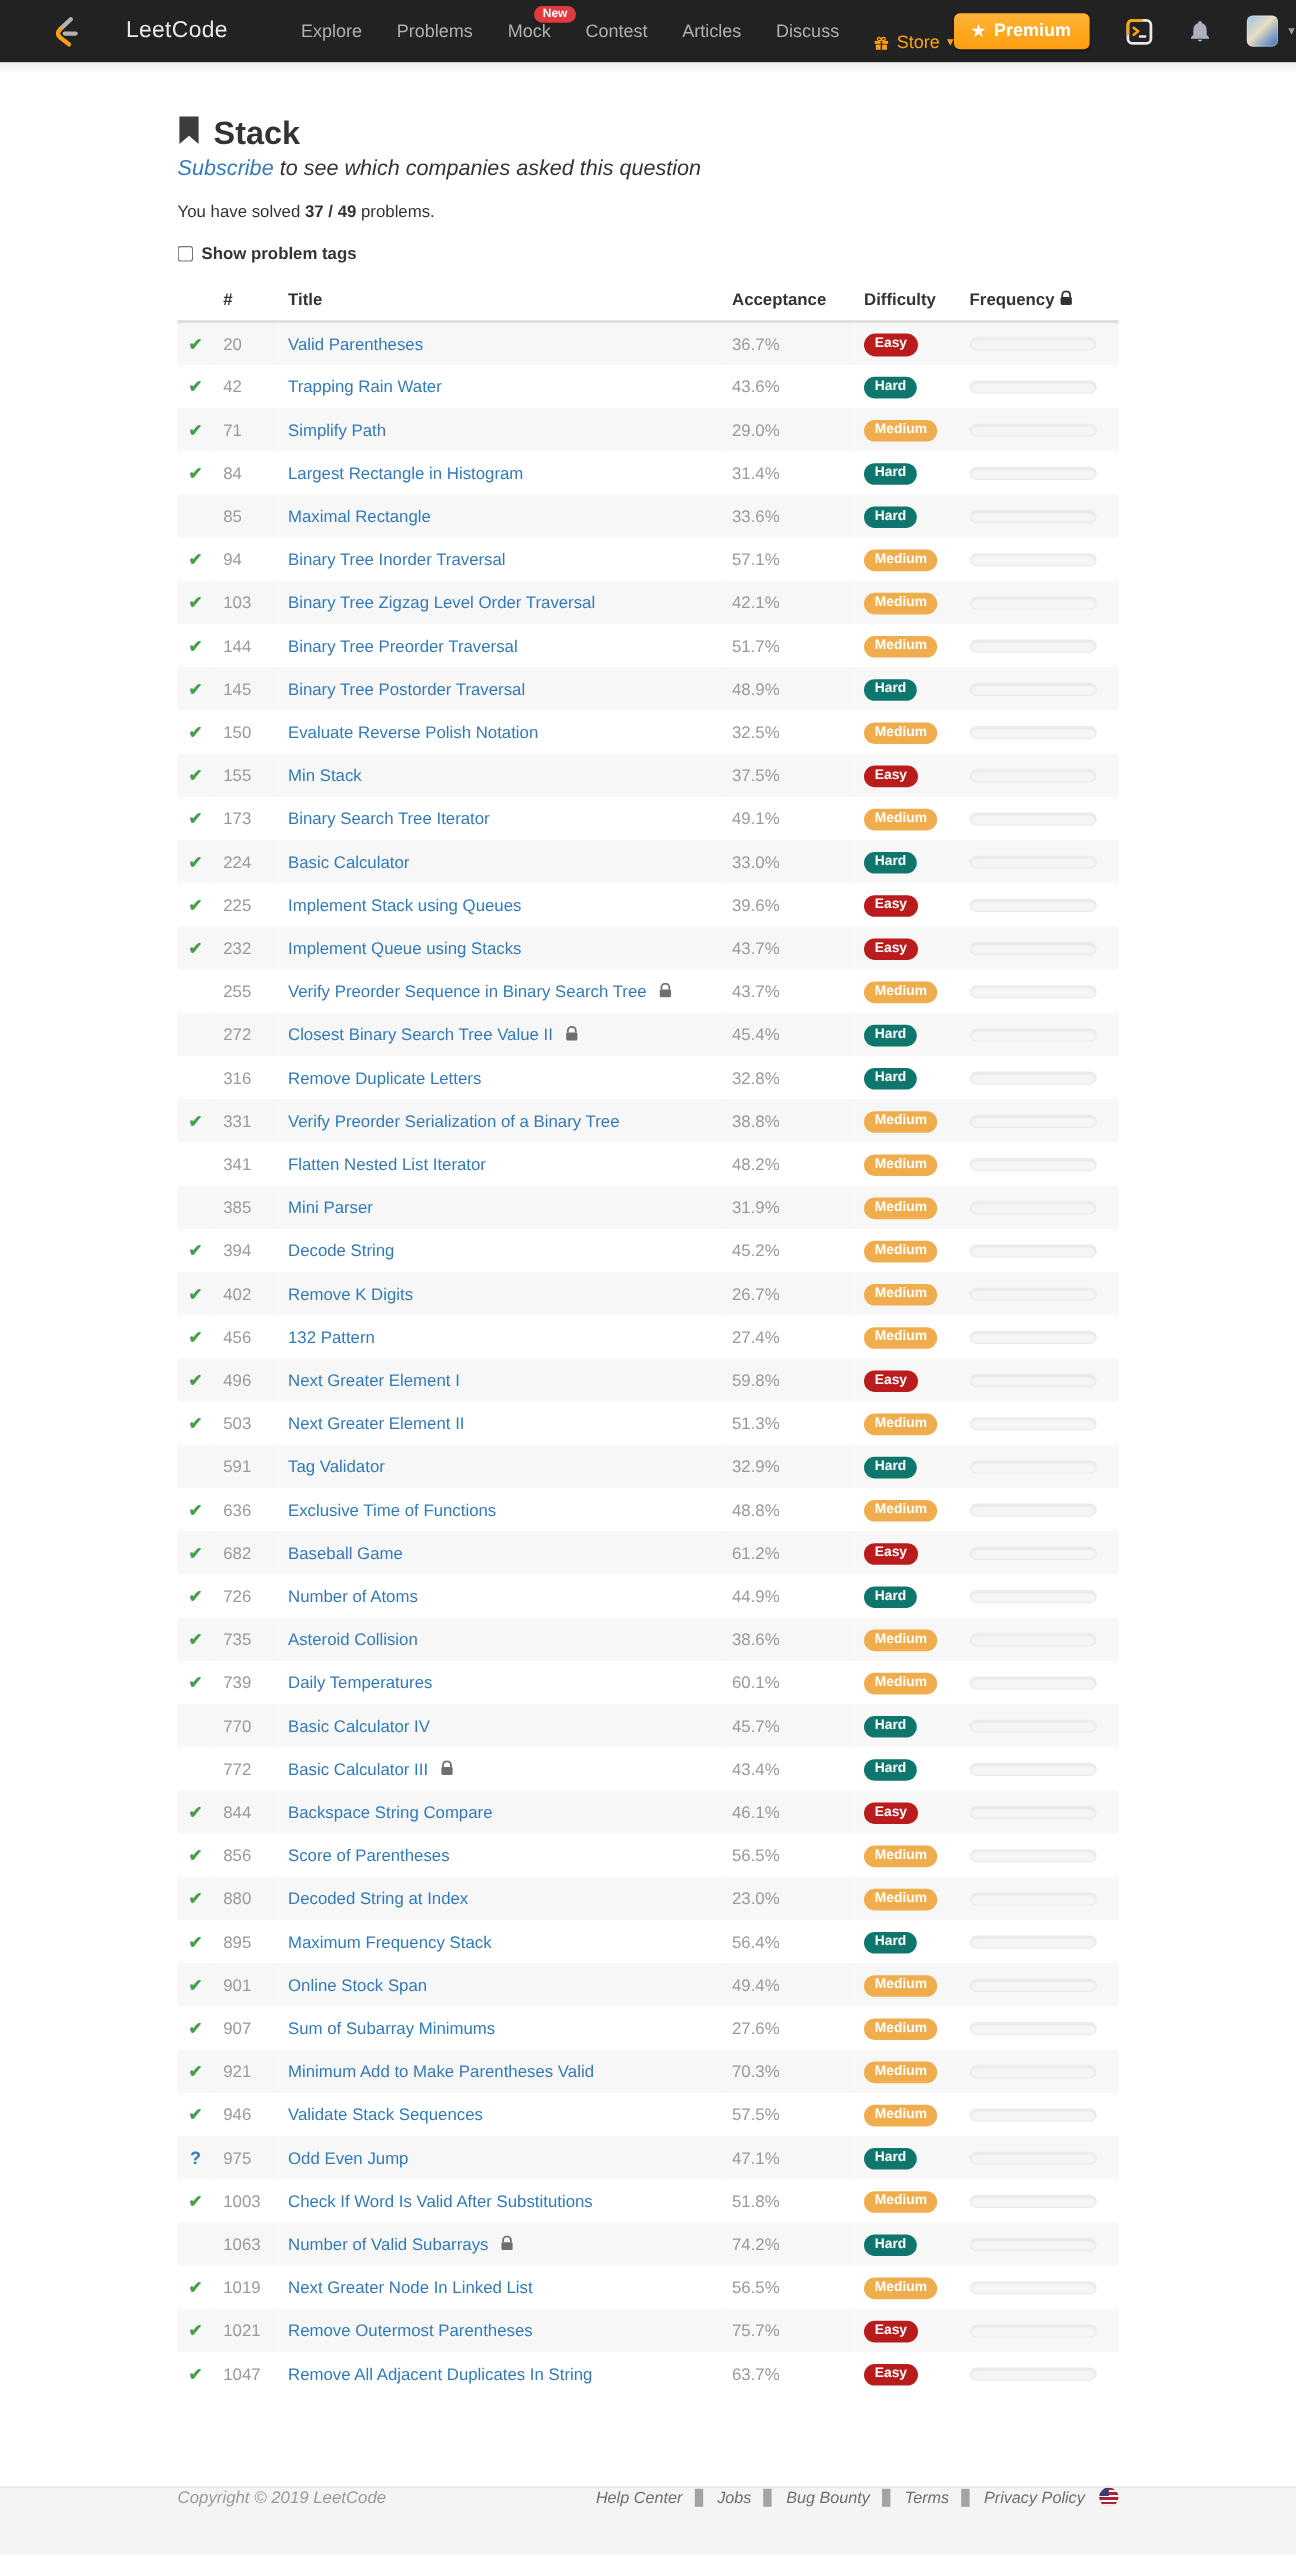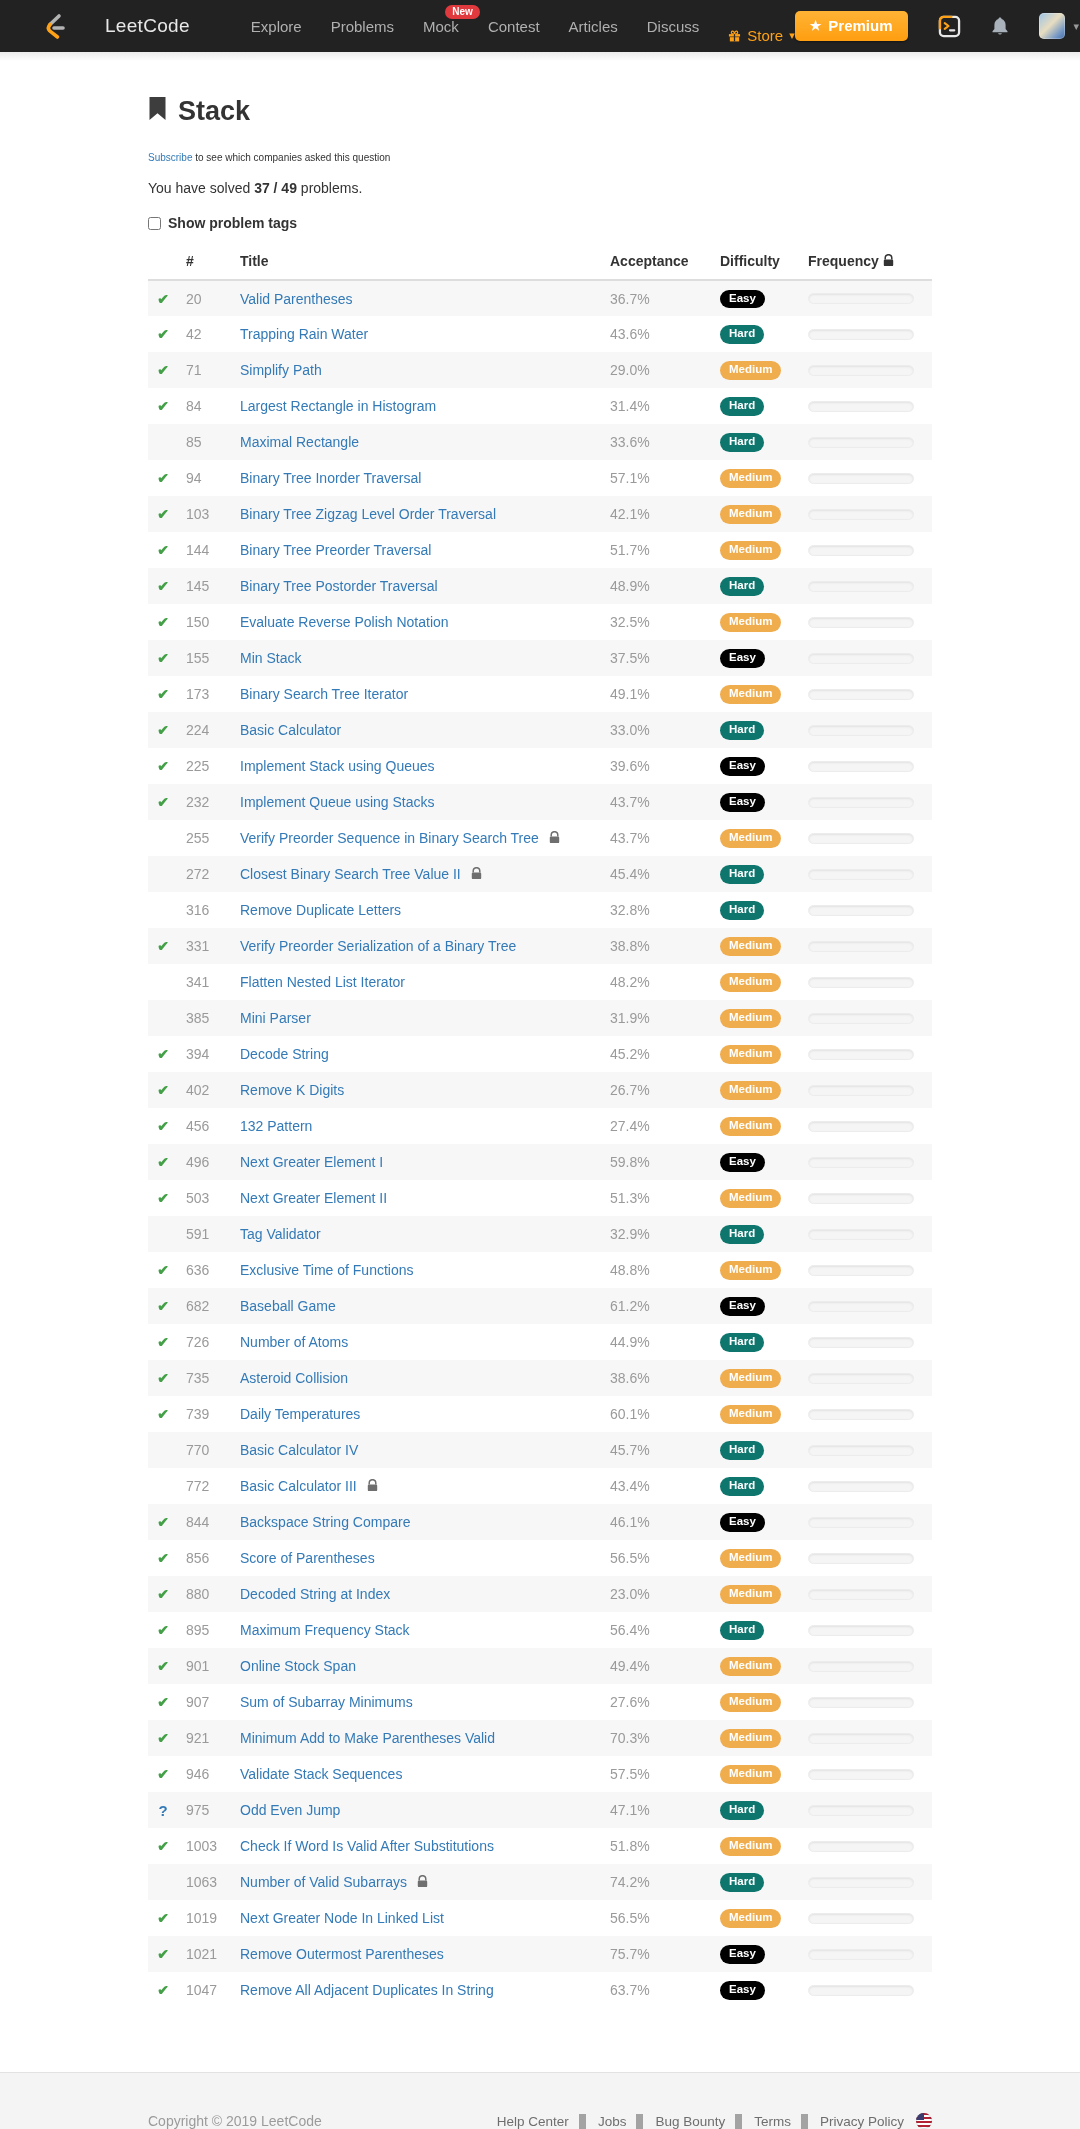--- a/index.html
+++ b/index.html
@@ -47,21 +47,21 @@
     width:26px; height:26px; border-radius:5px; margin-left:30px; cursor:pointer;
     background:linear-gradient(135deg,#9cc3e5 0%,#e8ddc0 45%,#6f94c4 80%,#4a6da8 100%);
     box-shadow:inset 0 0 0 1px rgba(255,255,255,.25);
   }
   .avatar-caret { color:#9a9a9a; margin-left:9px; cursor:pointer; }
 
   
   .container { position:absolute; top:52px; left:148px; width:784px; }
   .page-title-row { margin-top:44px; display:flex; align-items:flex-start; gap:11px; }
   .page-title { font-size:27px; font-weight:bold; color:#333; }
-  .subscribe-line { margin-top:25px; font-size:10px; color:#333; }
+  .subscribe-line { margin-top:3px; font-size:18px; color:#333;font-style:italic; }
   .subscribe-line a { color:#337ab7; cursor:pointer; }
   .solved-line { margin-top:17px; font-size:14px; color:#333; }
   .solved-line b { font-weight:bold; }
   .tags-row { margin-top:19px; display:flex; align-items:center; gap:7px; }
   .tags-row input { width:13px; height:13px; cursor:pointer; }
   .tags-row label { font-size:14px; font-weight:bold; color:#333; }
 
   
   table { width:100%; border-collapse:collapse; margin-top:13px; font-size:14px; table-layout:fixed; }
   thead th {
@@ -76,36 +76,36 @@
   .status.solved { color:#43a047; font-size:14px; }
   .status.attempted { color:#337ab7; font-size:15px; }
   td.c-id { color:#9a9a9a; }
   td.c-title a { color:#337ab7; cursor:pointer; }
   td.c-title .row-lock { margin-left:10px; vertical-align:-1px; }
   td.c-acc { color:#9a9a9a; }
   .badge {
     display:inline-block; color:#fff; font-size:11.5px; font-weight:bold;
     padding:3px 9px 4px; border-radius:11px; line-height:1; min-width:30px; text-align:center;
   }
-  .badge.easy { background:#000000; }
+  .badge.easy { background:#b91c1c; }
   .badge.medium { background:#f0ad4e; }
   .badge.hard { background:#0f766e; }
   .freq-bar {
     width:106px; height:11px; background:#f5f5f5; border:1px solid #ececec;
     border-radius:6px; box-shadow:inset 0 1px 2px rgba(0,0,0,.08);
   }
 
   
   .footer {
     position:absolute; left:0; right:0; bottom:0; height:57px;
     background:#f4f4f4; border-top:1px solid #e2e2e2;
   }
   .footer-inner {
     width:784px; margin-left:148px; height:100%;
-    display:flex; align-items:flex-end; justify-content:space-between;
+    display:flex; align-items:flex-start; justify-content:space-between;font-style:italic;
   }
   .copyright { color:#9b9b9b; font-size:14px; }
   .footer-links { display:flex; align-items:center; }
   .footer-links a { color:#6e6e6e; font-size:13.5px; cursor:pointer;padding-left:32px; }
   .footer-links a + a { margin-left:10px; padding-left:12px; border-left:7px solid #a3a3a3; }
   .flag {
     width:16px; height:16px; border-radius:50%; margin-left:12px; position:relative;
     overflow:hidden; cursor:pointer;
     background:repeating-linear-gradient(180deg,#b22234 0 2px,#fff 2px 4px);
     box-shadow:inset 0 0 0 1px rgba(0,0,0,.12);

